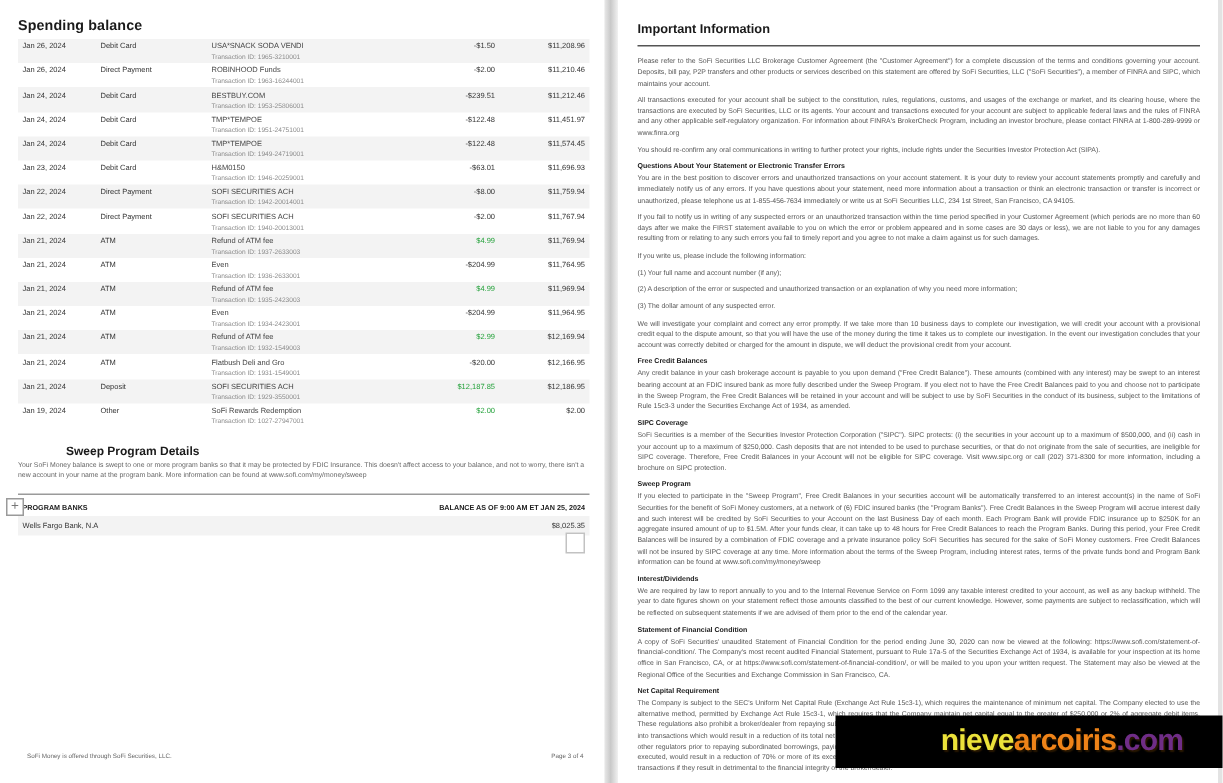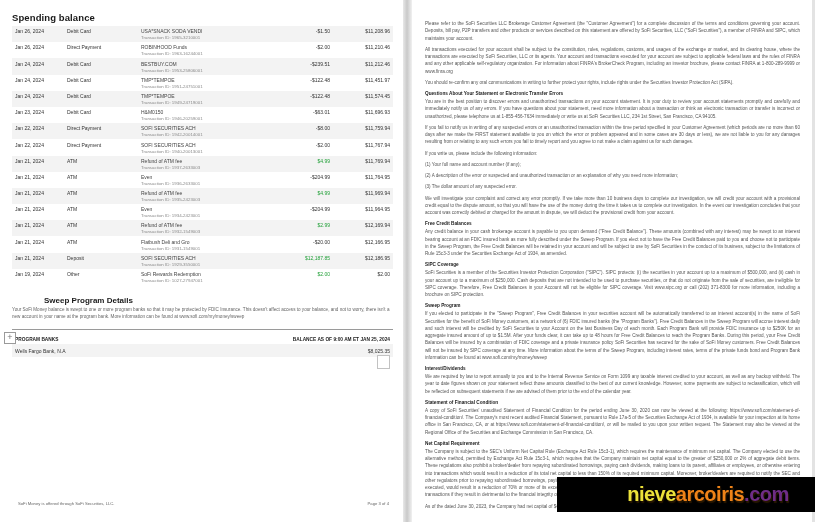--- a/index.html
+++ b/index.html
@@ -266,20 +266,21 @@
   <div class="plus-mark">+</div>
   <div class="stray-box"></div>
 
   <div class="page-footer pf-left">SoFi Money is offered through SoFi Securities, LLC.</div>
   <div class="page-footer pf-pagenum">Page 3 of 4</div>
 </div>
 
 <div class="page-divider"></div>
 
 <div class="page page-right">
+  <h1 class="info-title">Important Information</h1>
 
   <div class="legal">
     <p class="lp">Please refer to the SoFi Securities LLC Brokerage Customer Agreement (the "Customer Agreement") for a complete discussion of the terms and conditions governing your account. Deposits, bill pay, P2P transfers and other products or services described on this statement are offered by SoFi Securities, LLC ("SoFi Securities"), a member of FINRA and SIPC, which maintains your account.</p>
     <p class="lp">All transactions executed for your account shall be subject to the constitution, rules, regulations, customs, and usages of the exchange or market, and its clearing house, where the transactions are executed by SoFi Securities, LLC or its agents. Your account and transactions executed for your account are subject to applicable federal laws and the rules of FINRA and any other applicable self-regulatory organization. For information about FINRA's BrokerCheck Program, including an investor brochure, please contact FINRA at 1-800-289-9999 or www.finra.org</p>
     <p class="lp">You should re-confirm any oral communications in writing to further protect your rights, include rights under the Securities Investor Protection Act (SIPA).</p>
     <h3 class="lh">Questions About Your Statement or Electronic Transfer Errors</h3>
     <p class="lp">You are in the best position to discover errors and unauthorized transactions on your account statement. It is your duty to review your account statements promptly and carefully and immediately notify us of any errors. If you have questions about your statement, need more information about a transaction or think an electronic transaction or transfer is incorrect or unauthorized, please telephone us at 1-855-456-7634 immediately or write us at SoFi Securities LLC, 234 1st Street, San Francisco, CA 94105.</p>
     <p class="lp">If you fail to notify us in writing of any suspected errors or an unauthorized transaction within the time period specified in your Customer Agreement (which periods are no more than 60 days after we make the FIRST statement available to you on which the error or problem appeared and in some cases are 30 days or less), we are not liable to you for any damages resulting from or relating to any such errors you fail to timely report and you agree to not make a claim against us for such damages.</p>
     <p class="lp">If you write us, please include the following information:</p>
     <p class="lp">(1) Your full name and account number (if any);</p>

